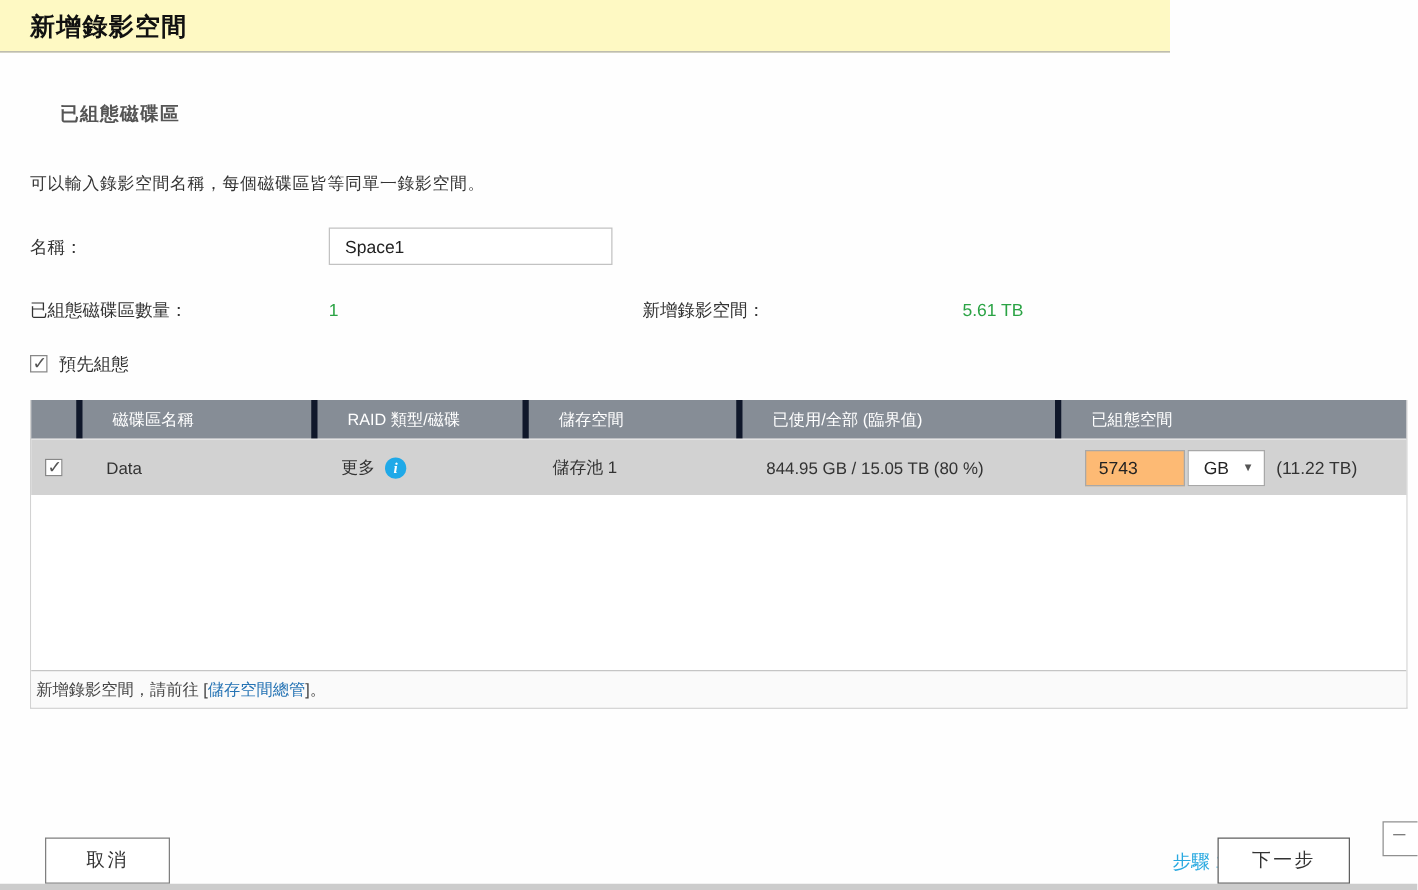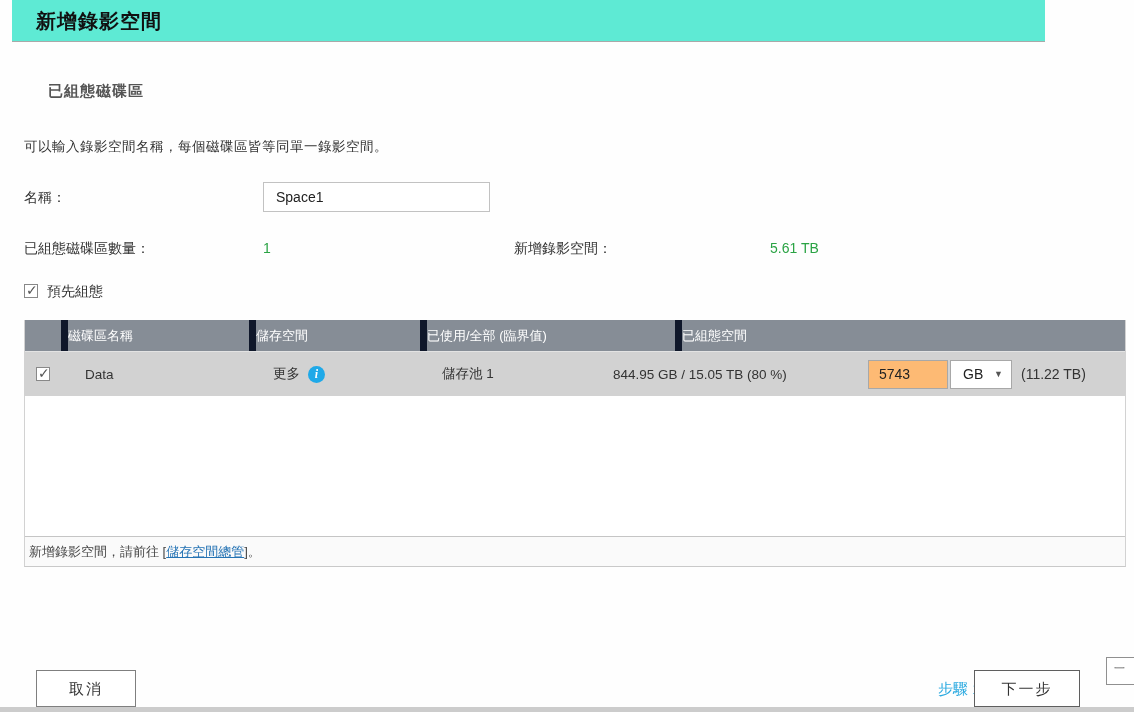--- a/index.html
+++ b/index.html
@@ -6,21 +6,21 @@
   html, body { width: 1134px; height: 712px; }
   body {
     font-family: "Liberation Sans", "DejaVu Sans", sans-serif;
     background: #ffffff;
     color: #333;
     overflow: hidden;
   }
   .page { position: relative; width: 1134px; height: 712px; background: #fefefe; }
 
   
-  .titlebar { position: absolute; left: 12px; top: 0; width: 1033px; height: 42px; border-bottom: 1px solid #a9a9a9; background: #5eead4; }
+  .titlebar { position: absolute; left: 0; top: 0; width: 936px; height: 42px; border-bottom: 1px solid #a9a9a9; background: #fef9c3; }
   .titlebar h1 { position: absolute; left: 24px; top: 8px; font-size: 20px; font-weight: bold; color: #111; letter-spacing: 1px; }
 
   .section-heading { position: absolute; left: 24px; top: 82px; font-size: 15px; font-weight: bold; color: #555; letter-spacing: 1px; margin-left: 24px; }
   .description { position: absolute; left: 24px; top: 138px; font-size: 13.5px; color: #333; letter-spacing: 0.5px; }
 
   
   .name-label { position: absolute; left: 24px; top: 189px; font-size: 14px; color: #333; }
   .name-input {
     position: absolute; left: 263px; top: 182px; width: 227px; height: 30px;
     border: 1px solid #c2c2c2; background: #fff; font-size: 14px; color: #222;
@@ -46,36 +46,36 @@
   .preconfig-row .checkbox { margin-right: 9px; margin-top: -2px; }
 
   
   .vol-table {
     position: absolute; left: 24px; top: 320px; width: 1102px; height: 247px;
     display: flex; flex-direction: column;
     border-left: 1px solid #d2d2d2; border-right: 1px solid #d2d2d2; border-bottom: 1px solid #c9c9c9;
     background: #fff;
   }
   .t-header { display: flex; height: 31px; background: #868d96; color: #fff; font-size: 13px; flex: none; }
-  .t-header .cell { display: flex; align-items: center; border-left: 7px solid #0f172a; overflow: hidden; white-space: nowrap; }
+  .t-header .cell { display: flex; align-items: center; padding-left: 24px; border-left: 5px solid #0f172a; overflow: hidden; white-space: nowrap; }
   .t-header .cell:first-child { border-left: none; padding-left: 0; }
   .t-row { display: flex; height: 45px; background: #d2d2d2; font-size: 13.5px; color: #333; flex: none; border-top: 1px solid #e3e3e3; }
   .t-row .cell { display: flex; align-items: center; padding-left: 24px; white-space: nowrap; }
   .col-check { width: 36px; flex: none; justify-content: center; padding-left: 0 !important; }
   .col-name  { width: 188px; flex: none; }
   .col-raid  { width: 169px; flex: none; }
   .col-pool  { width: 171px; flex: none; }
   .col-used  { width: 255px; flex: none; }
   .col-conf  { flex: 1; }
   .t-empty { flex: 1; background: #fff; }
   .t-footer {
     flex: none; height: 30px; background: #fafafa; border-top: 1px solid #c5c5c5;
     display: flex; align-items: center; padding-left: 4px; font-size: 13px; color: #454545;
   }
-  .t-footer a { color: #2573b4; text-decoration: underline; cursor: pointer; }
+  .t-footer a { color: #2573b4; cursor: pointer; }
 
   .info-icon {
     display: inline-block; width: 17px; height: 17px; border-radius: 50%;
     background: #1fa9e8; color: #fff; font-size: 12px; font-weight: bold; font-style: italic;
     text-align: center; line-height: 17px; margin-left: 8px; cursor: pointer;
     font-family: "Liberation Serif", "DejaVu Serif", serif;
   }
   .size-input {
     width: 80px; height: 29px; border: 1px solid #a8a8a8; background: #fdba74;
     font-size: 14px; color: #222; padding: 0 10px; outline: none;
@@ -126,20 +126,21 @@
   <span class="stat-value2">5.61 TB</span>
 
   <div class="preconfig-row">
     <span class="checkbox checked"></span><span>預先組態</span>
   </div>
 
   <div class="vol-table">
     <div class="t-header">
       <div class="cell col-check"></div>
       <div class="cell col-name">磁碟區名稱</div>
+      <div class="cell col-raid">RAID 類型/磁碟</div>
       <div class="cell col-pool">儲存空間</div>
       <div class="cell col-used">已使用/全部 (臨界值)</div>
       <div class="cell col-conf">已組態空間</div>
     </div>
 
     <div class="t-row">
       <div class="cell col-check">
         <span class="checkbox checked"></span>
       </div>
       <div class="cell col-name">Data</div>

